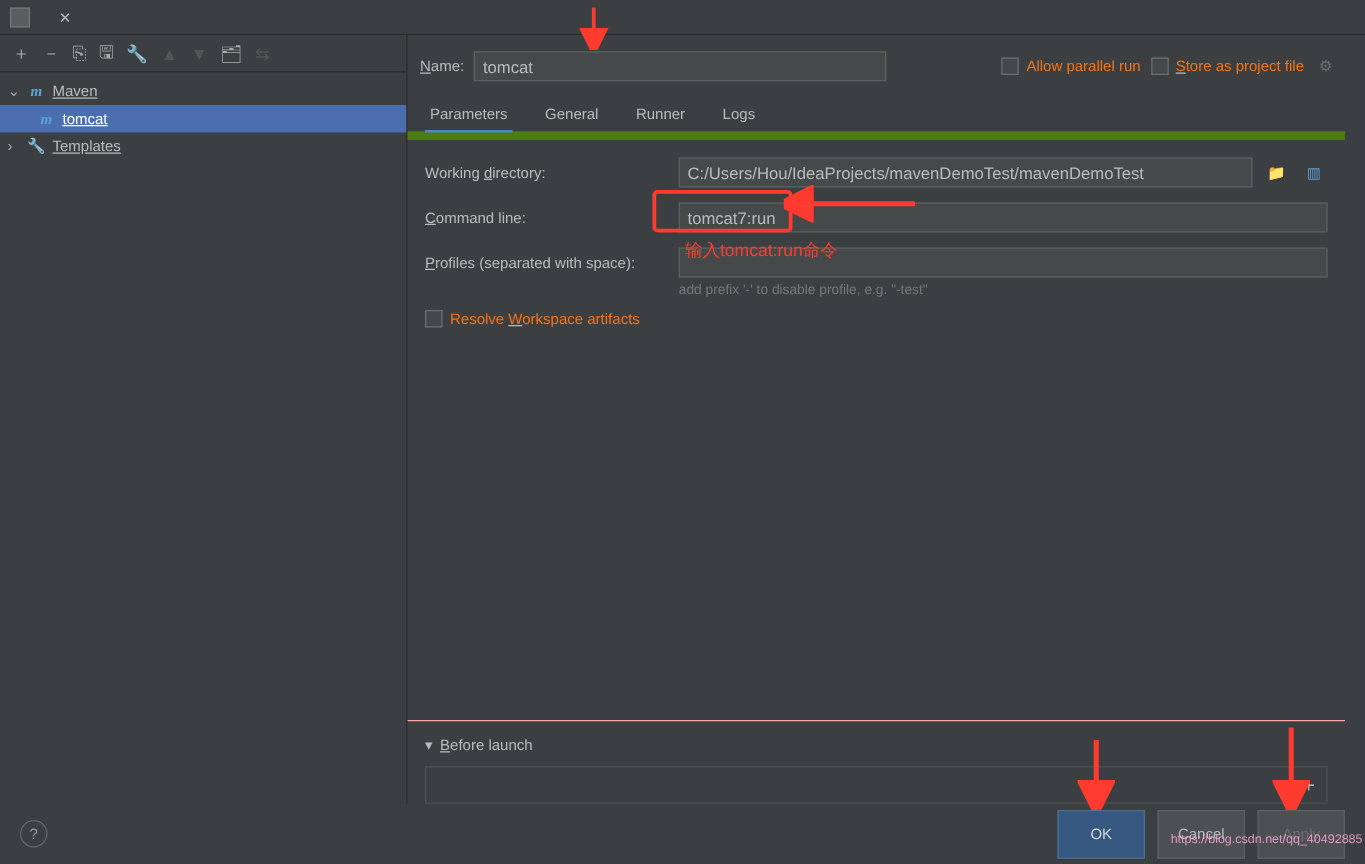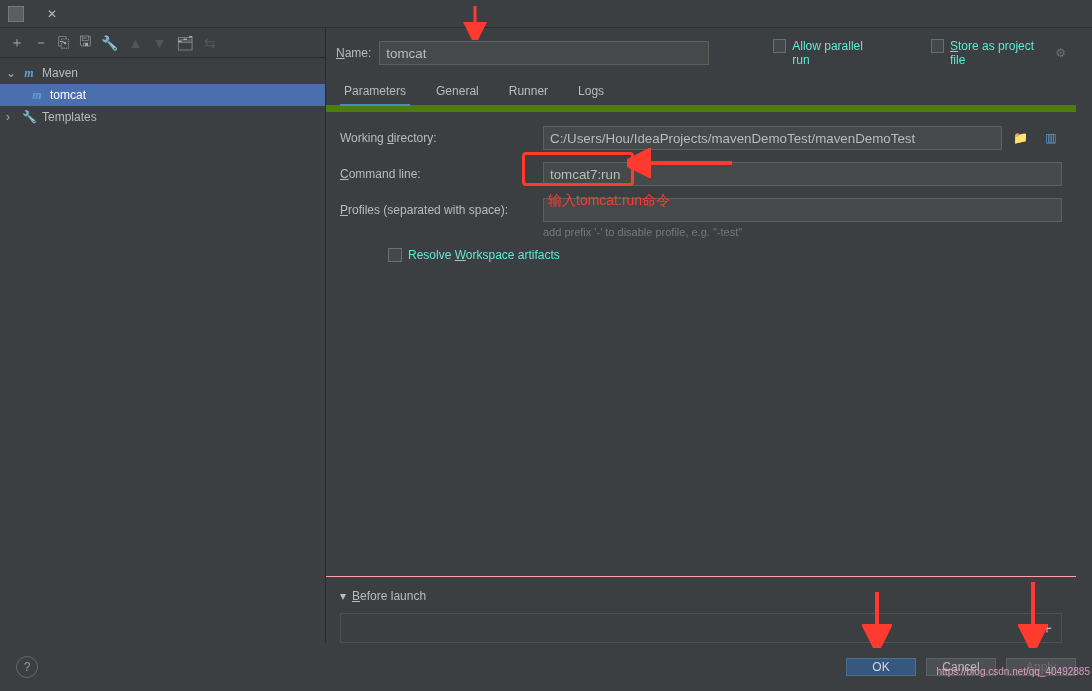--- a/index.html
+++ b/index.html
@@ -61,21 +61,21 @@
     gap: 4px;
   }
   .tree-row.selected {
     background: #4b6eaf;
     color: #fff;
   }
   .tree-row .arrow { width: 12px; color: #aaa; }
   .tree-row .node-icon { width: 14px; text-align: center; }
   .maven-icon { color: #59a5d8; font-weight: bold; font-style: italic; font-family: serif; }
   .wrench-icon { color: #bbb; }
-  .tree-label { padding-left: 2px; }
+  .tree-label { padding-left: 2px; text-decoration: underline; }
   .indent1 { padding-left: 30px; }
   
   .right {
     flex: 1;
     display: flex; flex-direction: column;
     padding: 0 16px 0 0;
   }
   .toprow {
     height: 30px;
     display: flex; align-items: center;
@@ -89,22 +89,21 @@
     flex: 0 0 330px;
     height: 24px;
     background: #45494a;
     border: 1px solid #5e6060;
     color: #bbb;
     padding: 0 6px;
   }
   .toprow .spacer { flex: 1; }
   .chk {
     display: flex; gap: 6px;
-    color: #5eead4;
-    margin-left: 48px;
+    color: #f97316;
   }
   .chkbox {
     width: 14px; height: 14px;
     border: 1px solid #6e6e6e;
     background: #43494a;
   }
   .gear { color: #6e6e6e; margin-left: 4px; }
   
   .tabs {
     display: flex;
@@ -197,21 +196,21 @@
     width: 22px; height: 22px;
     border-radius: 50%;
     border: 1px solid #666;
     display: flex; align-items: center; justify-content: center;
     color: #999;
     cursor: pointer;
   }
   .bottom .spacer { flex: 1; }
   .btn {
     min-width: 70px;
-    height: 18px;
+    height: 39px;
     border: 1px solid #5e6060;
     background: #4c5052;
     color: #bbb;
     display: flex; align-items: center; justify-content: center;
     cursor: pointer;
     padding: 0 12px;
   }
   .btn.primary { background: #365880; border-color: #4a708b; color: #d6d6d6; }
   .btn.disabled { color: #6e6e6e; }
   

